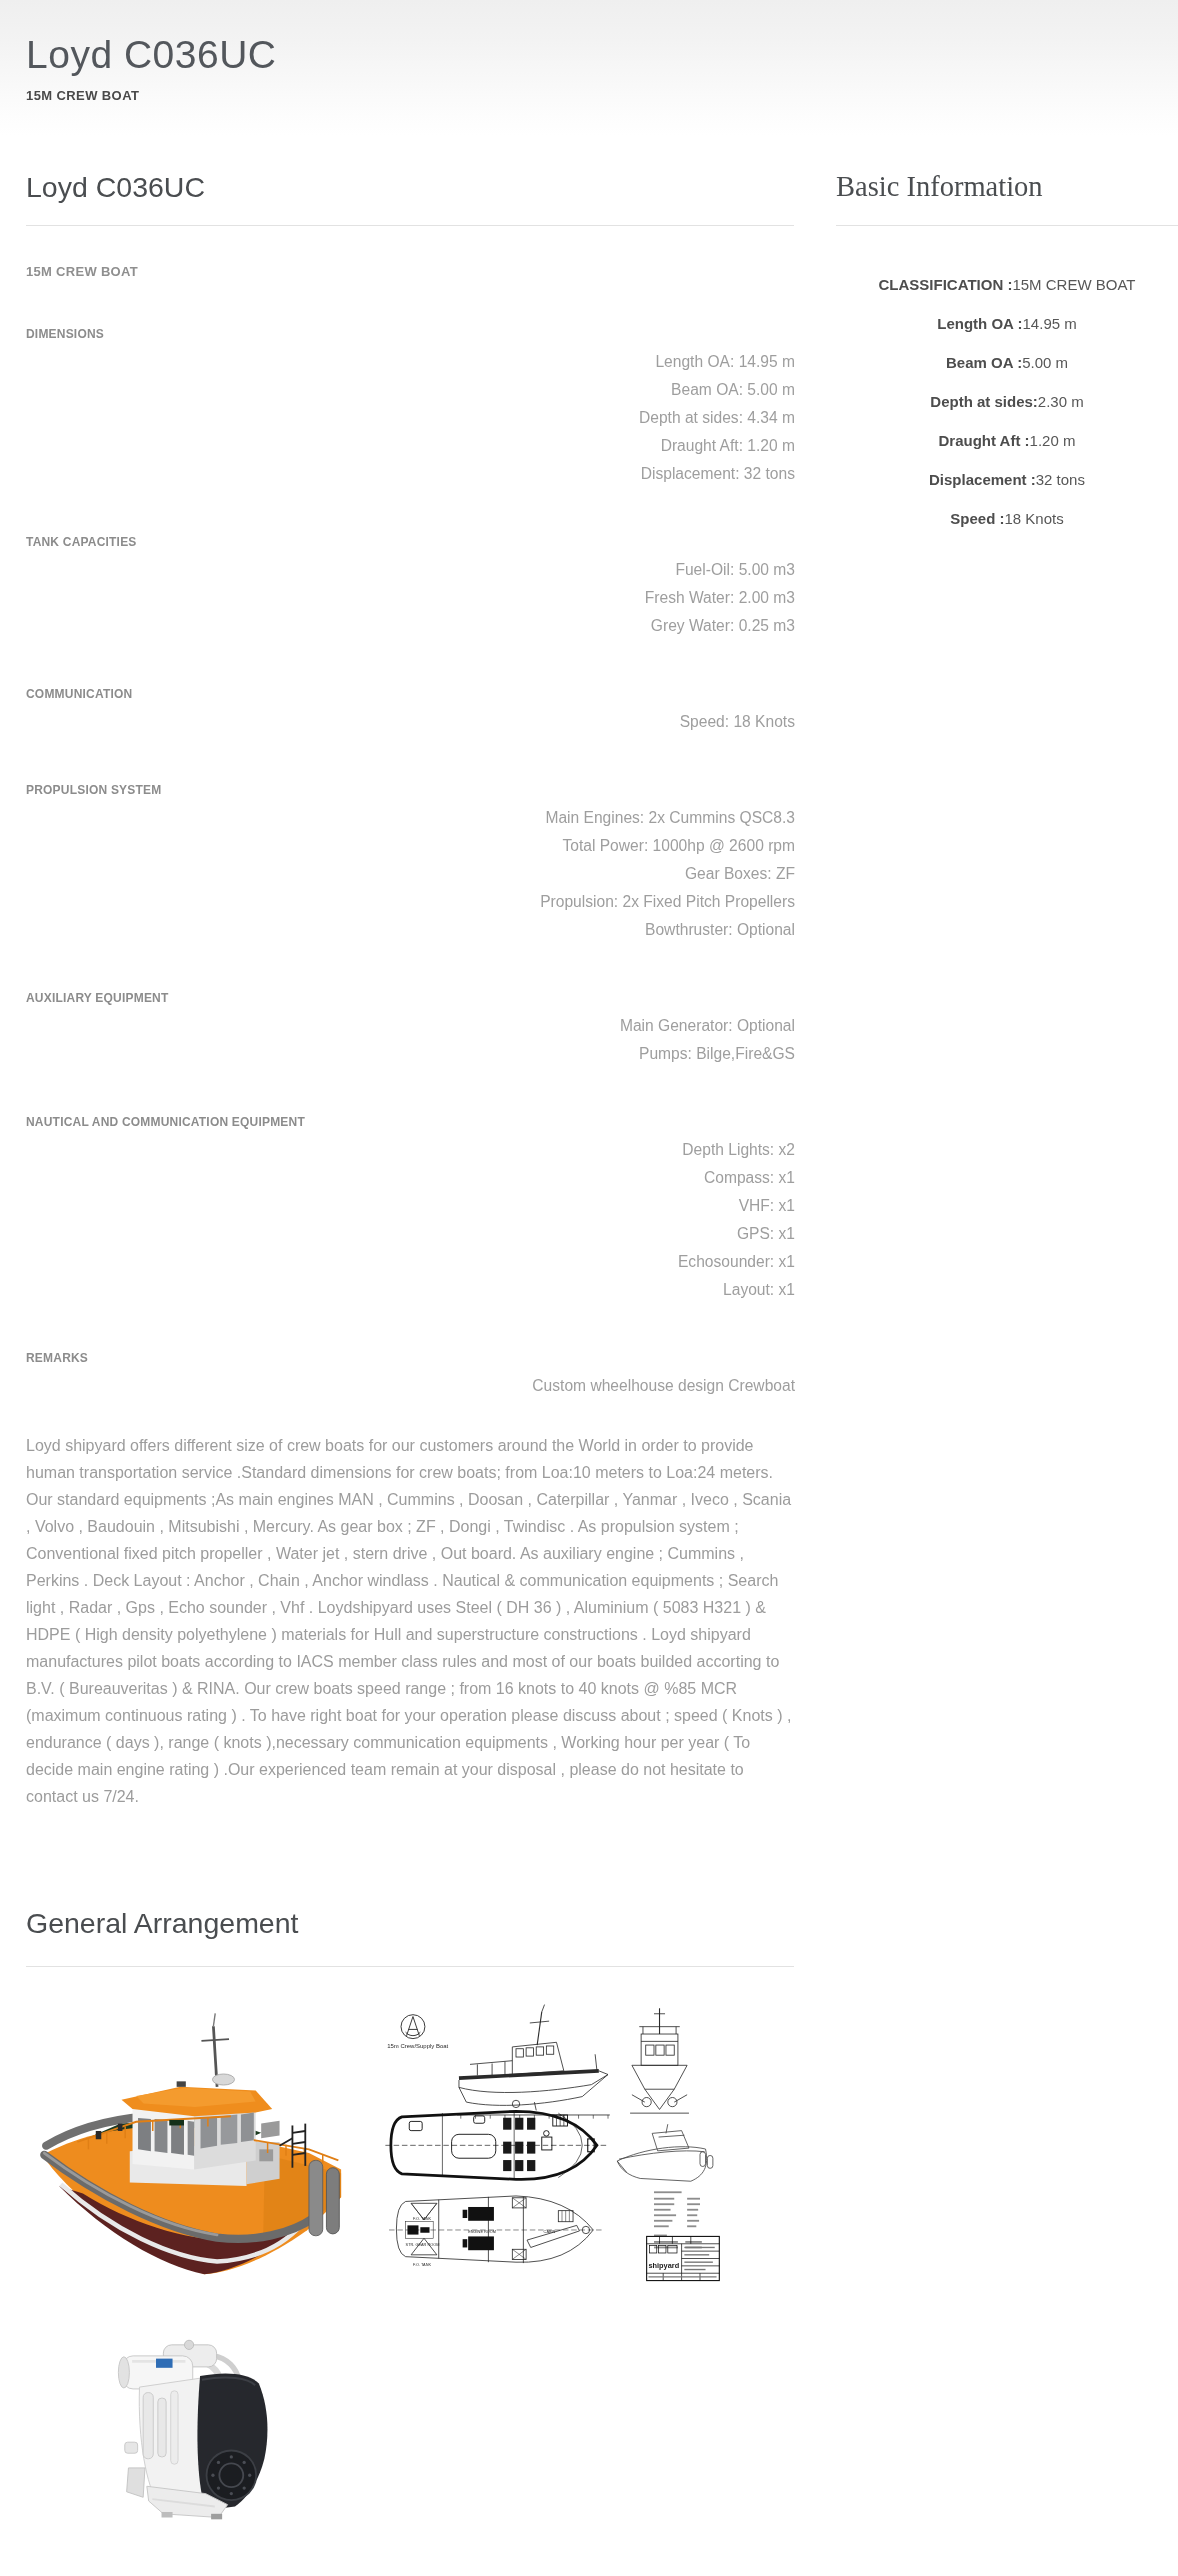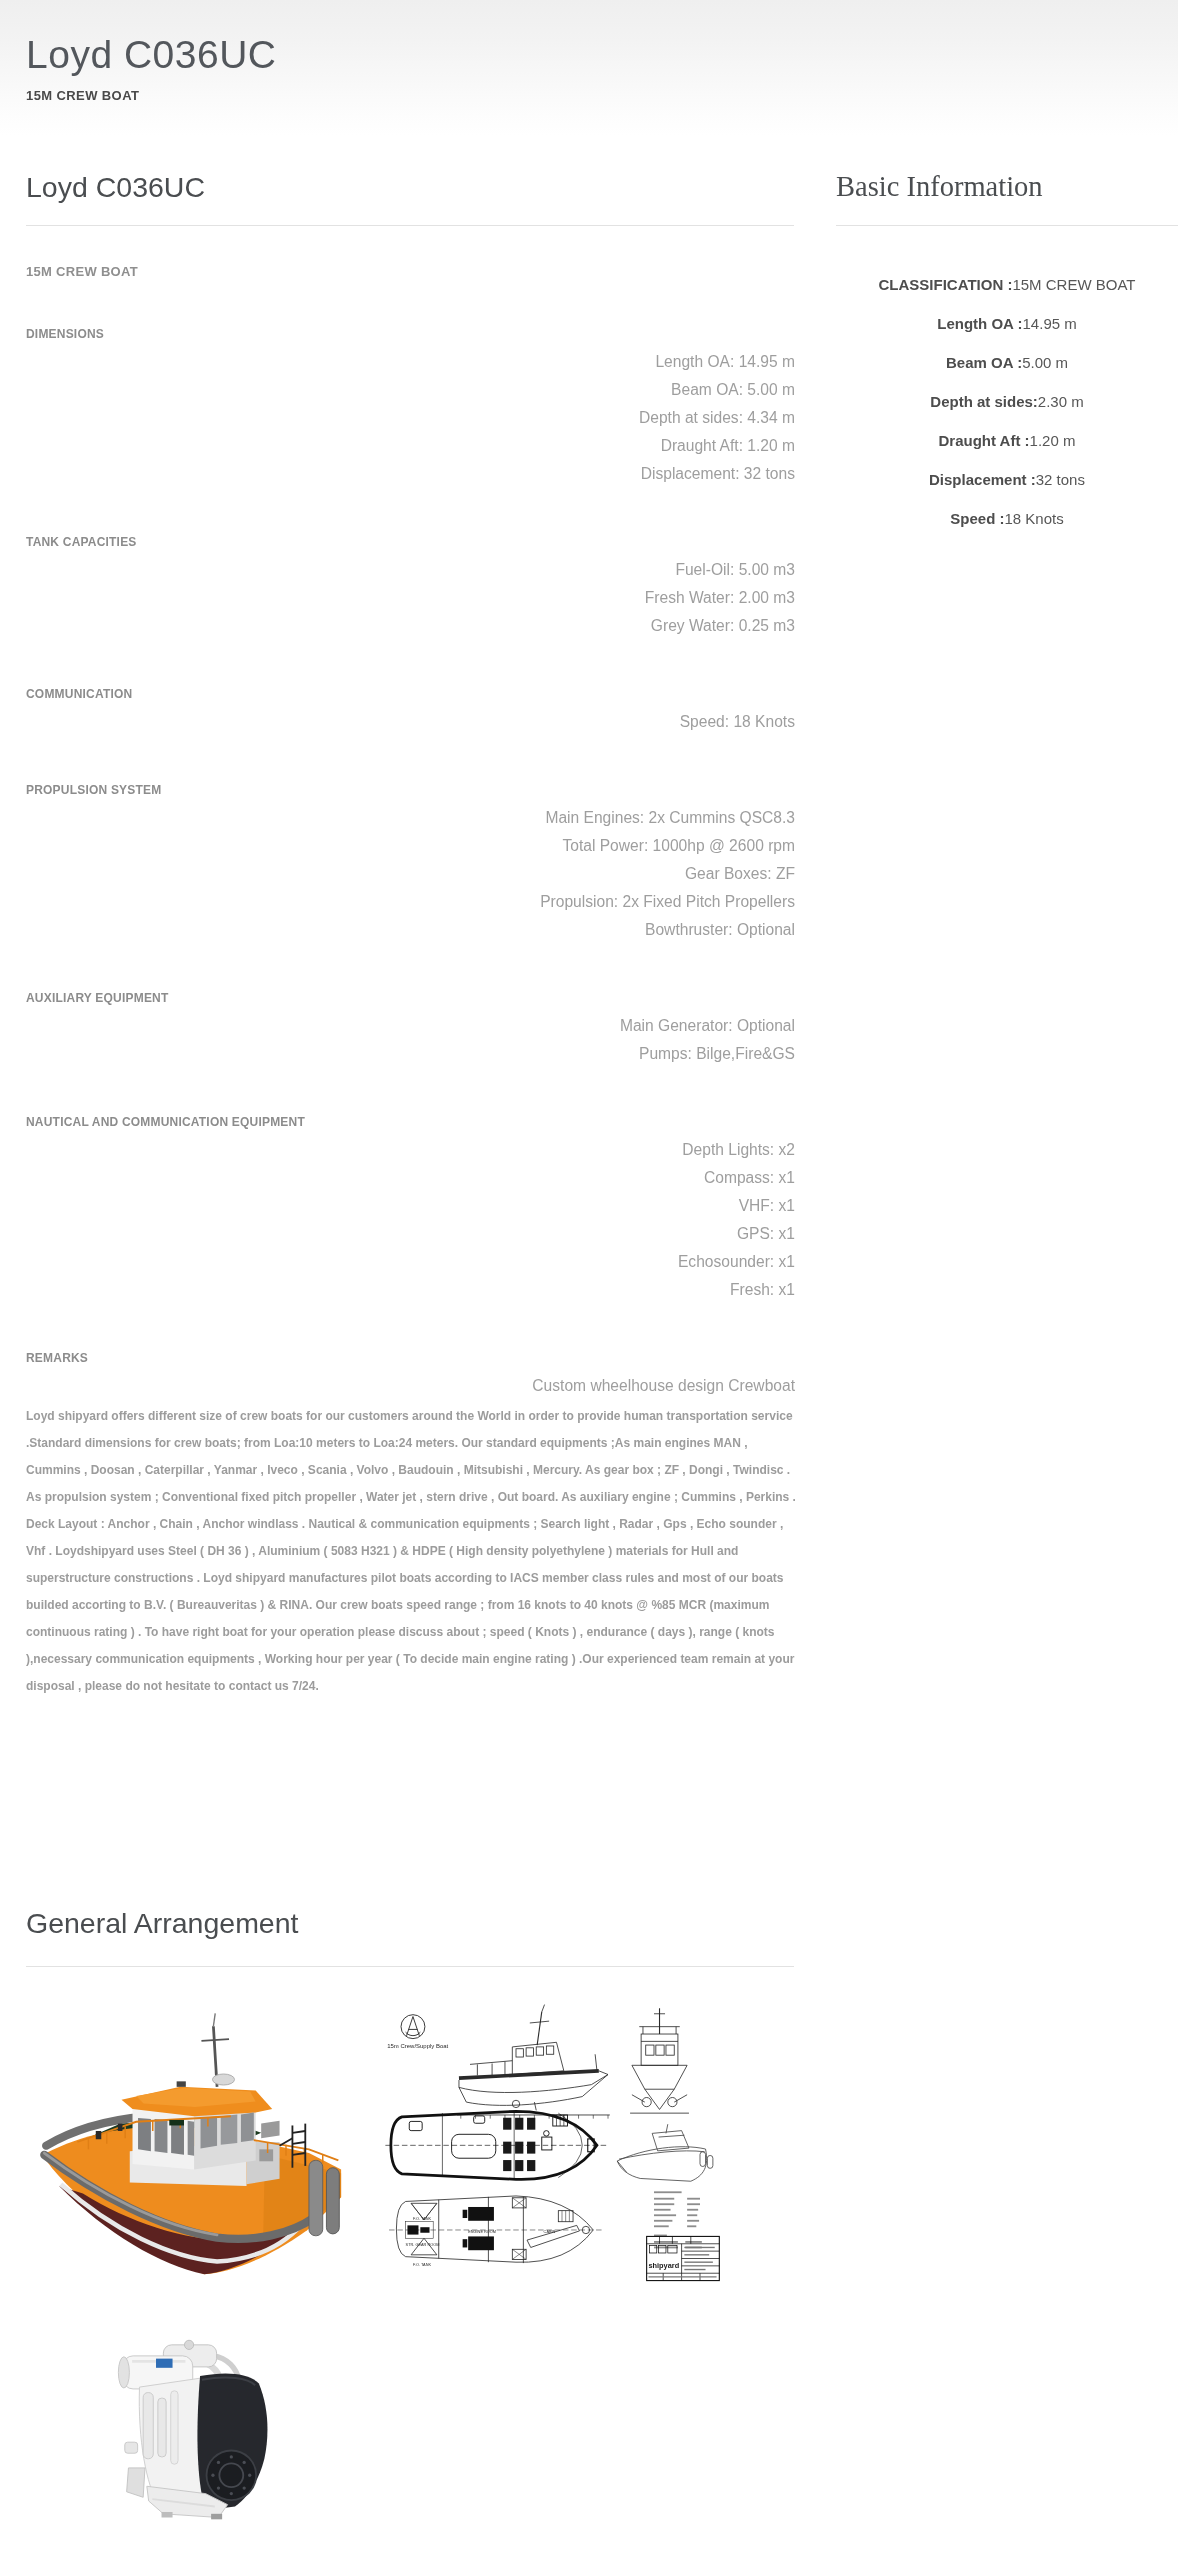--- a/index.html
+++ b/index.html
@@ -30,22 +30,22 @@
     font-size:13px;font-weight:700;color:#8f8f8f;letter-spacing:0.3px;line-height:14.7px;
   }
   .spec-group{margin-top:40px;}
   .spec-group .g-head{
     font-size:12px;font-weight:700;color:#8c8c8c;line-height:28px;letter-spacing:0.2px;
   }
   .spec-group .g-line{
     font-size:15.6px;font-weight:400;color:#9e9e9e;line-height:28px;text-align:right;
   }
   .description{
-    position:absolute;left:26px;top:1403px;width:771px;
-    font-size:12px;color:#9c9c9c;line-height:27px;text-align:left;font-weight:bold;
+    position:absolute;left:26px;top:1432px;width:771px;
+    font-size:16px;color:#9c9c9c;line-height:27px;text-align:left;
   }
   .info{
     position:absolute;left:836px;top:265px;width:342px;
   }
   .info-row{line-height:39px;font-size:15px;white-space:nowrap;text-align:center;}
   .info-row .lbl{font-weight:700;color:#4d4d4d;}
   .info-row .val{font-weight:400;color:#575757;}
   .img-box{position:absolute;}
   svg text{font-family:"Liberation Sans", sans-serif;}
 </style>
@@ -99,21 +99,21 @@
     <div class="g-line">Pumps: Bilge,Fire&amp;GS</div>
   </div>
 
   <div class="spec-group">
     <div class="g-head">NAUTICAL AND COMMUNICATION EQUIPMENT</div>
     <div class="g-line">Depth Lights: x2</div>
     <div class="g-line">Compass: x1</div>
     <div class="g-line">VHF: x1</div>
     <div class="g-line">GPS: x1</div>
     <div class="g-line">Echosounder: x1</div>
-    <div class="g-line">Fresh: x1</div>
+    <div class="g-line">Layout: x1</div>
   </div>
 
   <div class="spec-group">
     <div class="g-head">REMARKS</div>
     <div class="g-line">Custom wheelhouse design Crewboat</div>
   </div>
 </div>
 
 <div class="description">Loyd shipyard offers different size of crew boats for our customers around the World in order to provide human transportation service .Standard dimensions for crew boats; from Loa:10 meters to Loa:24 meters. Our standard equipments ;As main engines MAN , Cummins , Doosan , Caterpillar , Yanmar , Iveco , Scania , Volvo , Baudouin , Mitsubishi , Mercury. As gear box ; ZF , Dongi , Twindisc . As propulsion system ; Conventional fixed pitch propeller , Water jet , stern drive , Out board. As auxiliary engine ; Cummins , Perkins . Deck Layout : Anchor , Chain , Anchor windlass . Nautical &amp; communication equipments ; Search light , Radar , Gps , Echo sounder , Vhf . Loydshipyard uses Steel ( DH 36 ) , Aluminium ( 5083 H321 ) &amp; HDPE ( High density polyethylene ) materials for Hull and superstructure constructions . Loyd shipyard manufactures pilot boats according to IACS member class rules and most of our boats builded accorting to B.V. ( Bureauveritas ) &amp; RINA. Our crew boats speed range ; from 16 knots to 40 knots @ %85 MCR (maximum continuous rating ) . To have right boat for your operation please discuss about ; speed ( Knots ) , endurance ( days ), range ( knots ),necessary communication equipments , Working hour per year ( To decide main engine rating ) .Our experienced team remain at your disposal , please do not hesitate to contact us 7/24.</div>
 

